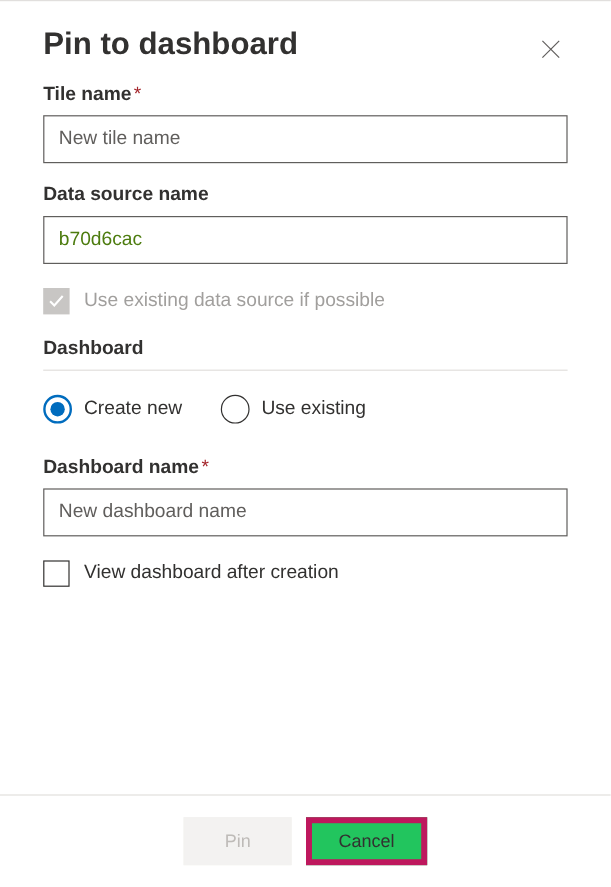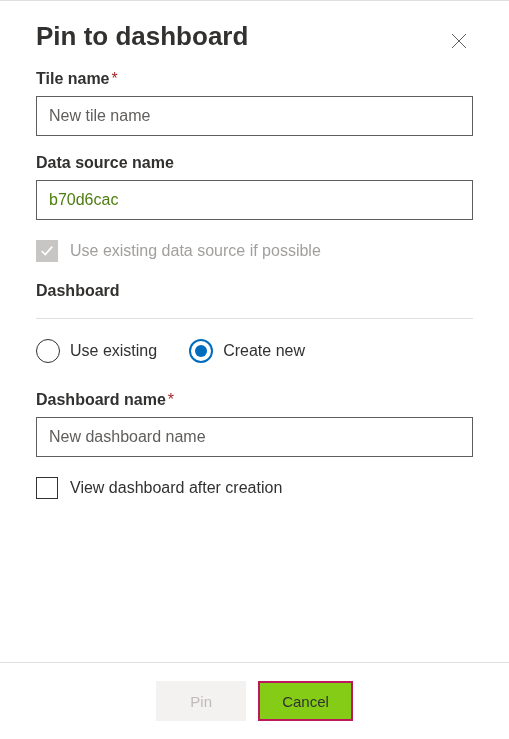--- a/index.html
+++ b/index.html
@@ -101,21 +101,21 @@
       font-size: 16px;
       color: #323130;
     }
     .checkbox-label.disabled {
       color: #a19f9d;
     }
     .section-label {
       font-size: 16px;
       font-weight: 600;
       color: #323130;
-      margin-bottom: 18px;
+      margin-bottom: 8px;
     }
     .divider {
       border: none;
       border-top: 1px solid #e1dfdd;
       margin-bottom: 20px;
     }
     .radio-row {
       display: flex;
       gap: 32px;
       margin-bottom: 28px;
@@ -161,22 +161,22 @@
       justify-content: center;
       gap: 12px;
     }
     .btn {
       min-width: 90px;
       height: 40px;
       padding: 0 22px;
       font-size: 15px;
       font-family: inherit;
       cursor: pointer;
-      border: 2px solid #be185d;
-      background: #84cc16;
+      border: 5px solid #be185d;
+      background: #22c55e;
       color: #323130;
     }
     .btn.primary-disabled {
       background: #f3f2f1;
       border: 1px solid #f3f2f1;
       color: #bebbb8;
       cursor: default;
     }
   </style>
 </head>
@@ -212,26 +212,26 @@
       </svg>
     </div>
     <span class="checkbox-label disabled">Use existing data source if possible</span>
   </div>
 
   <div class="section-label">Dashboard</div>
   <hr class="divider">
 
   <div class="radio-row">
     <div class="radio-option">
+      <div class="radio-circle selected"></div>
+      <span class="radio-label">Create new</span>
+    </div>
+    <div class="radio-option">
       <div class="radio-circle"></div>
       <span class="radio-label">Use existing</span>
-    </div>
-    <div class="radio-option">
-      <div class="radio-circle selected"></div>
-      <span class="radio-label">Create new</span>
     </div>
   </div>
 
   <div class="field-group">
     <label class="field-label">
       <span>Dashboard name</span><span class="required-asterisk">*</span>
     </label>
     <input type="text" class="text-input" placeholder="New dashboard name" style="">
   </div>
 

